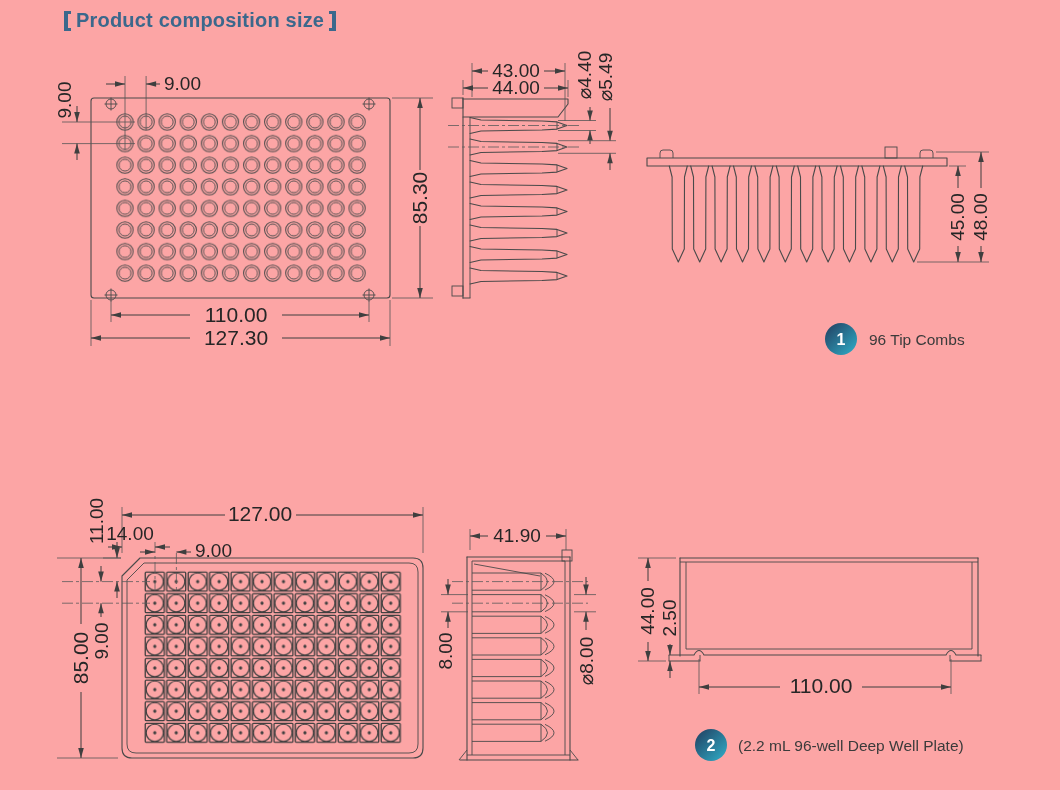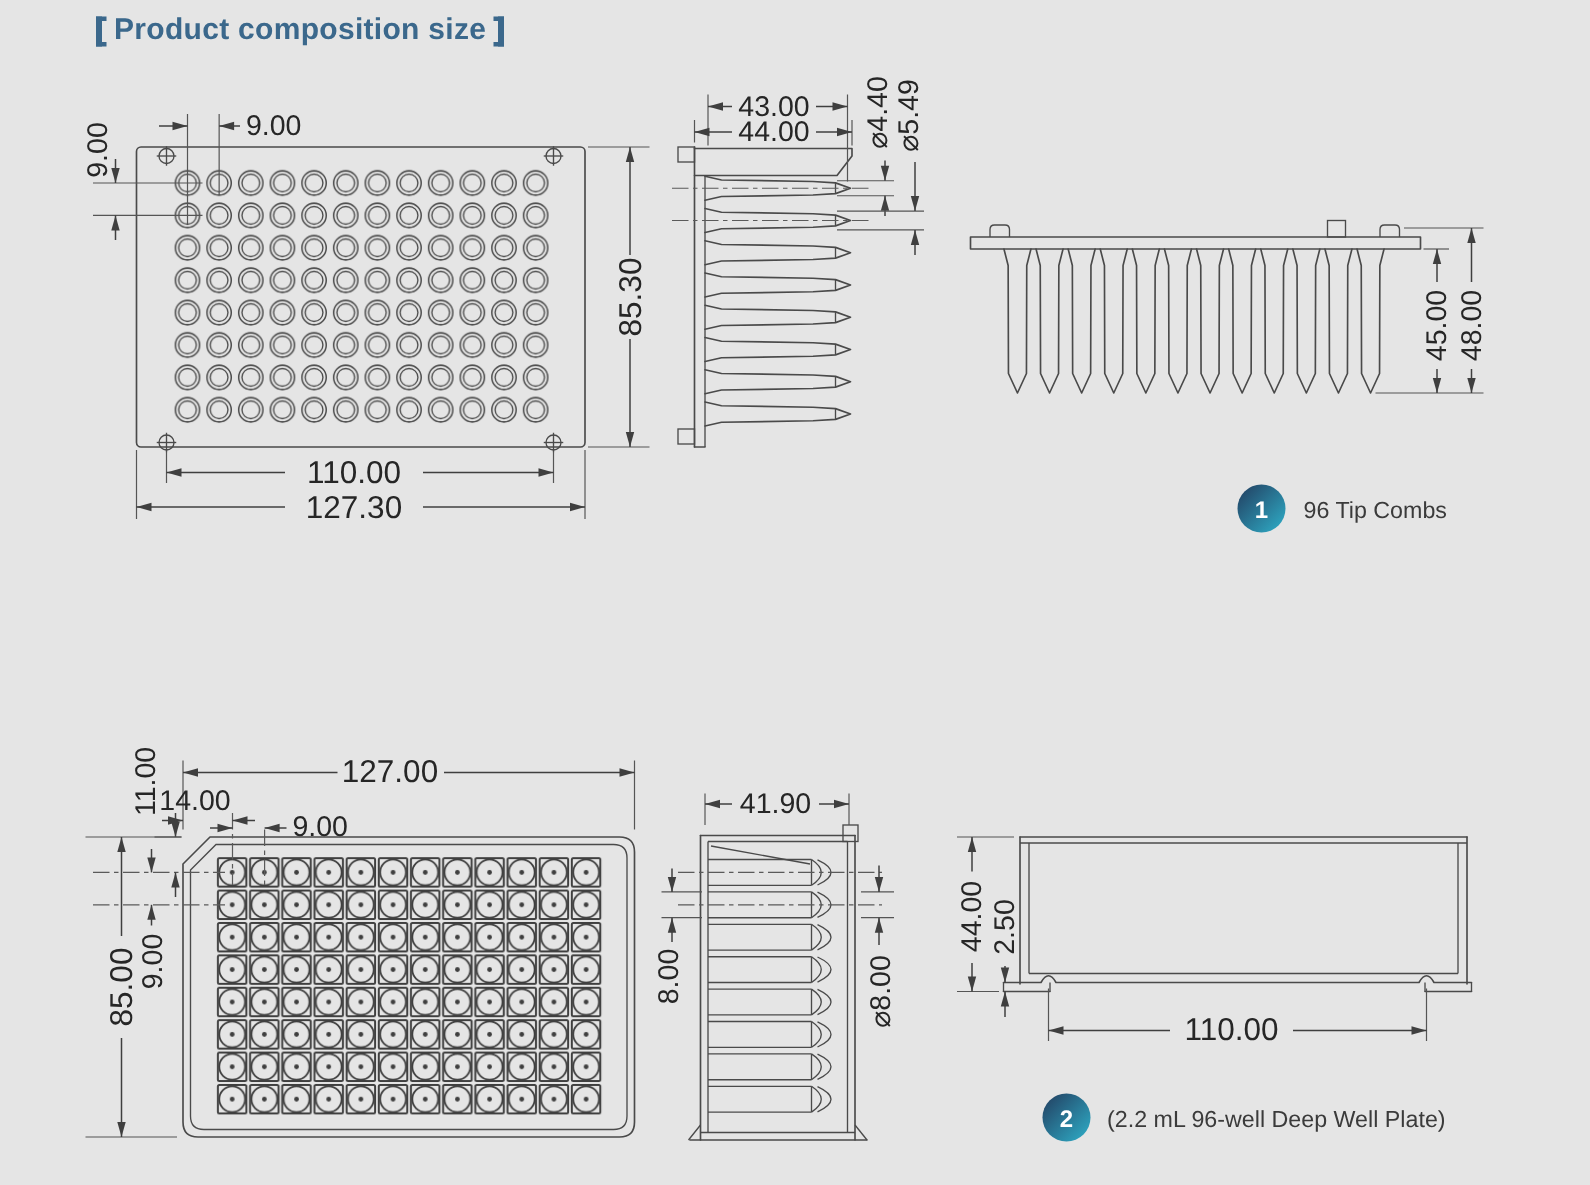--- a/index.html
+++ b/index.html
@@ -1,16 +1,16 @@
 <!DOCTYPE html>
 <html><head>
 <meta charset="utf-8">
 <style>
   html,body{margin:0;padding:0;background:#ffffff;}
-  .canvas{position:relative;width:1060px;height:790px;background:#e5e5e5;overflow:hidden;
+  .canvas{position:relative;width:1060px;height:790px;background:#fca5a5;overflow:hidden;
           font-family:"Liberation Sans","DejaVu Sans",sans-serif;}
   .title{position:absolute;left:64px;top:9px;display:flex;align-items:center;
          color:#3b688c;font-weight:bold;font-size:20px;letter-spacing:.2px;}
   .bk{display:inline-block;width:7px;height:20px;box-sizing:border-box;}
   .bk-l{border-left:4px solid #3b688c;border-top:3px solid #3b688c;border-bottom:3px solid #3b688c;margin-right:5px;}
   .bk-r{border-right:4px solid #3b688c;border-top:3px solid #3b688c;border-bottom:3px solid #3b688c;margin-left:5px;}
   svg{position:absolute;left:0;top:0;}
   svg text{font-family:"Liberation Sans","DejaVu Sans",sans-serif;fill:#262626;}
   .t19{font-size:19px;}
   .t21{font-size:21px;}

